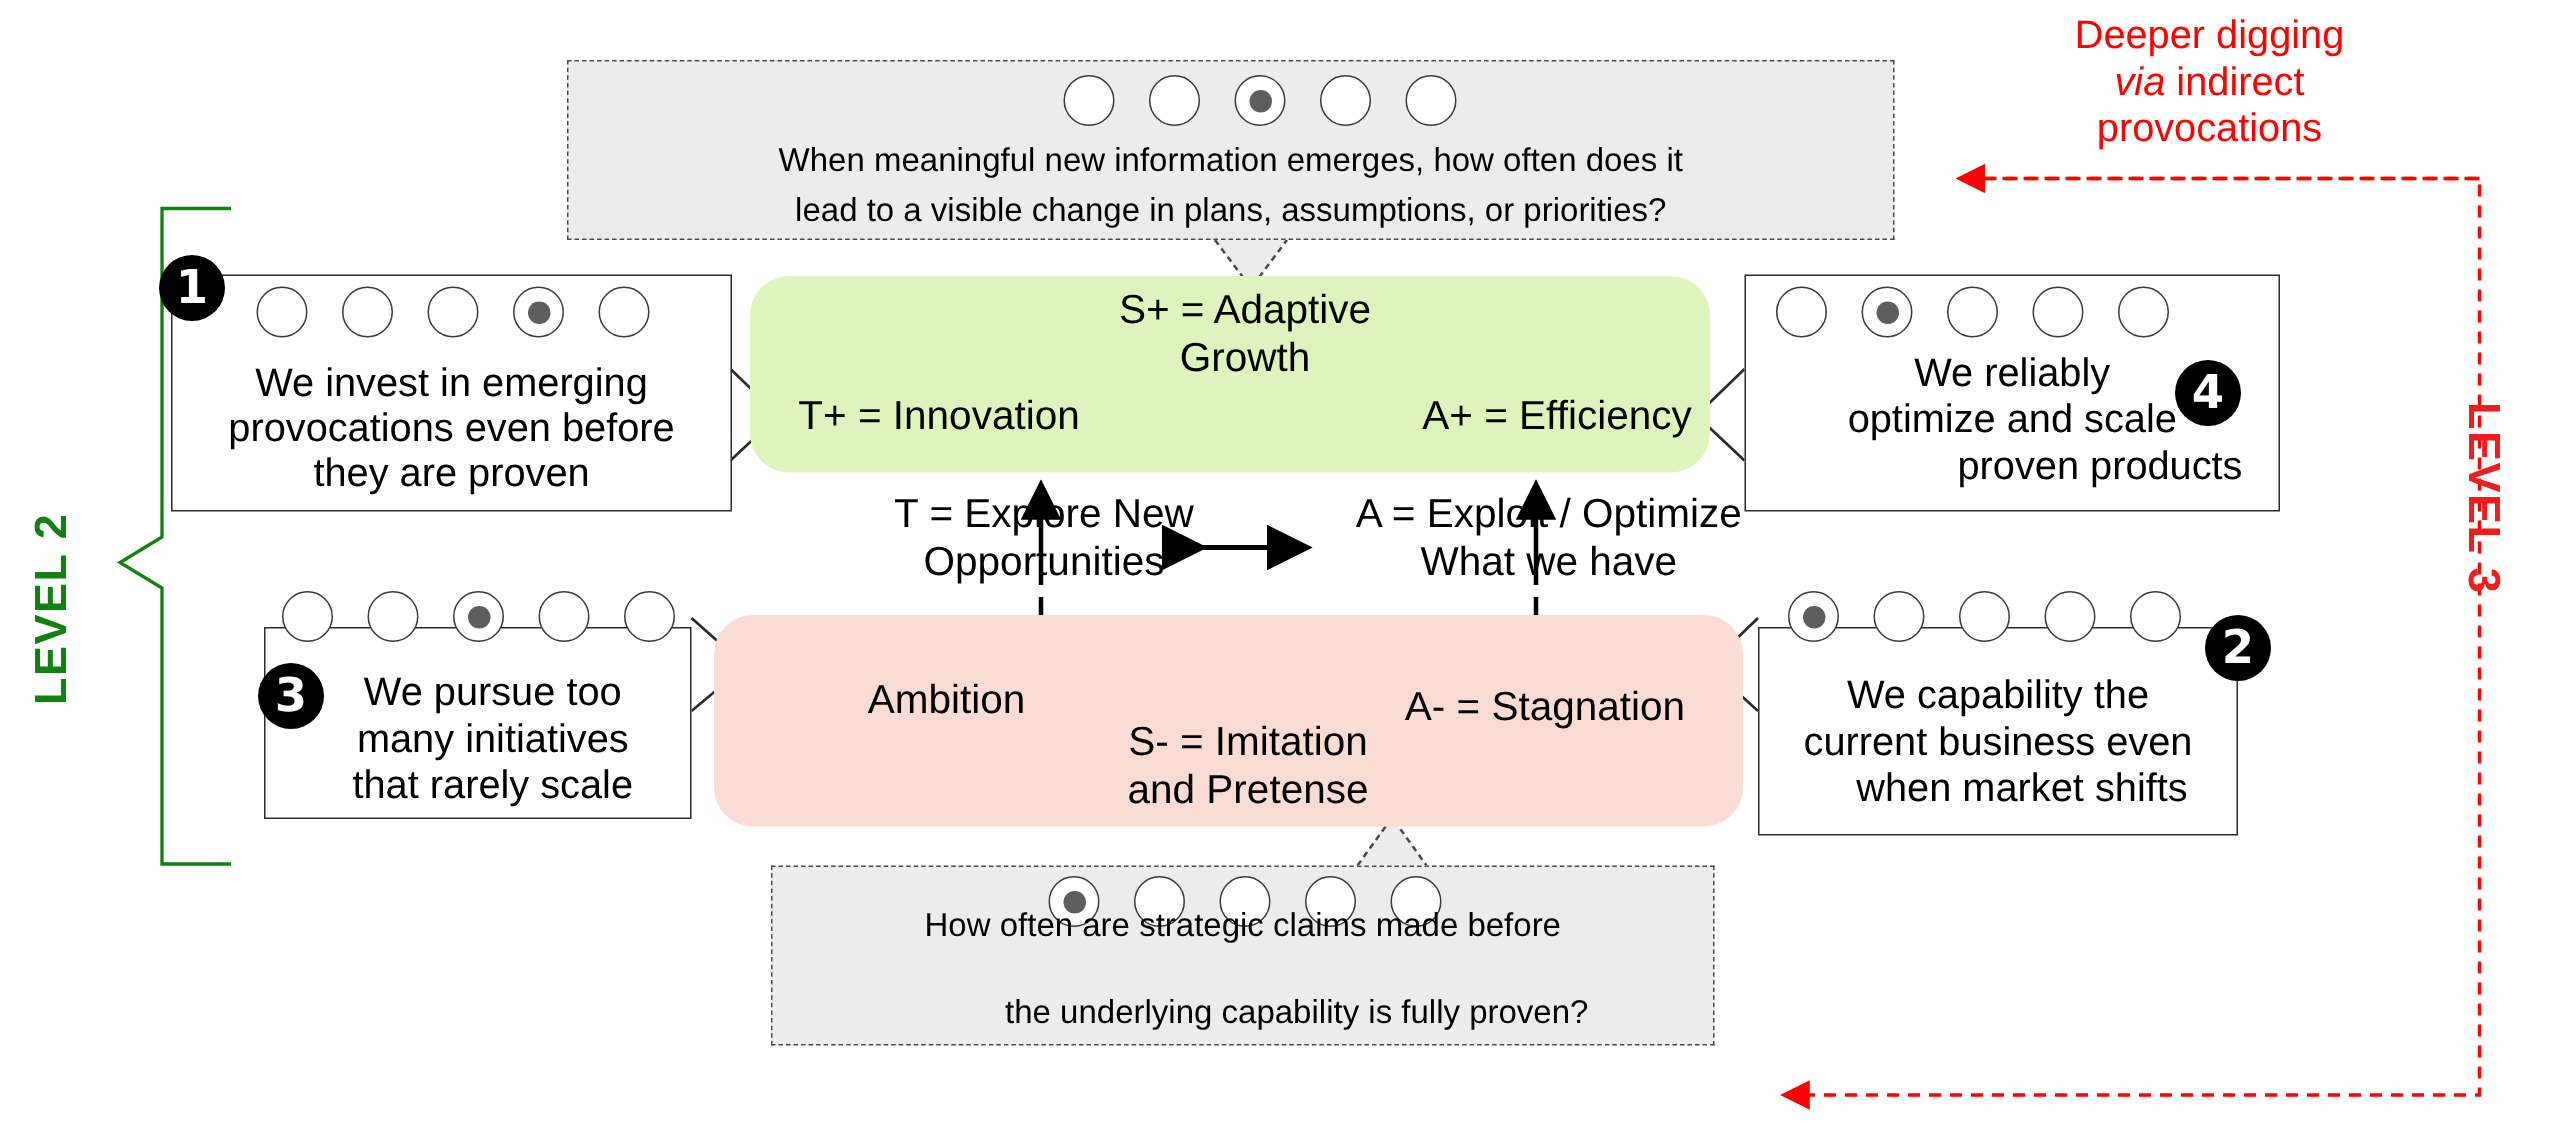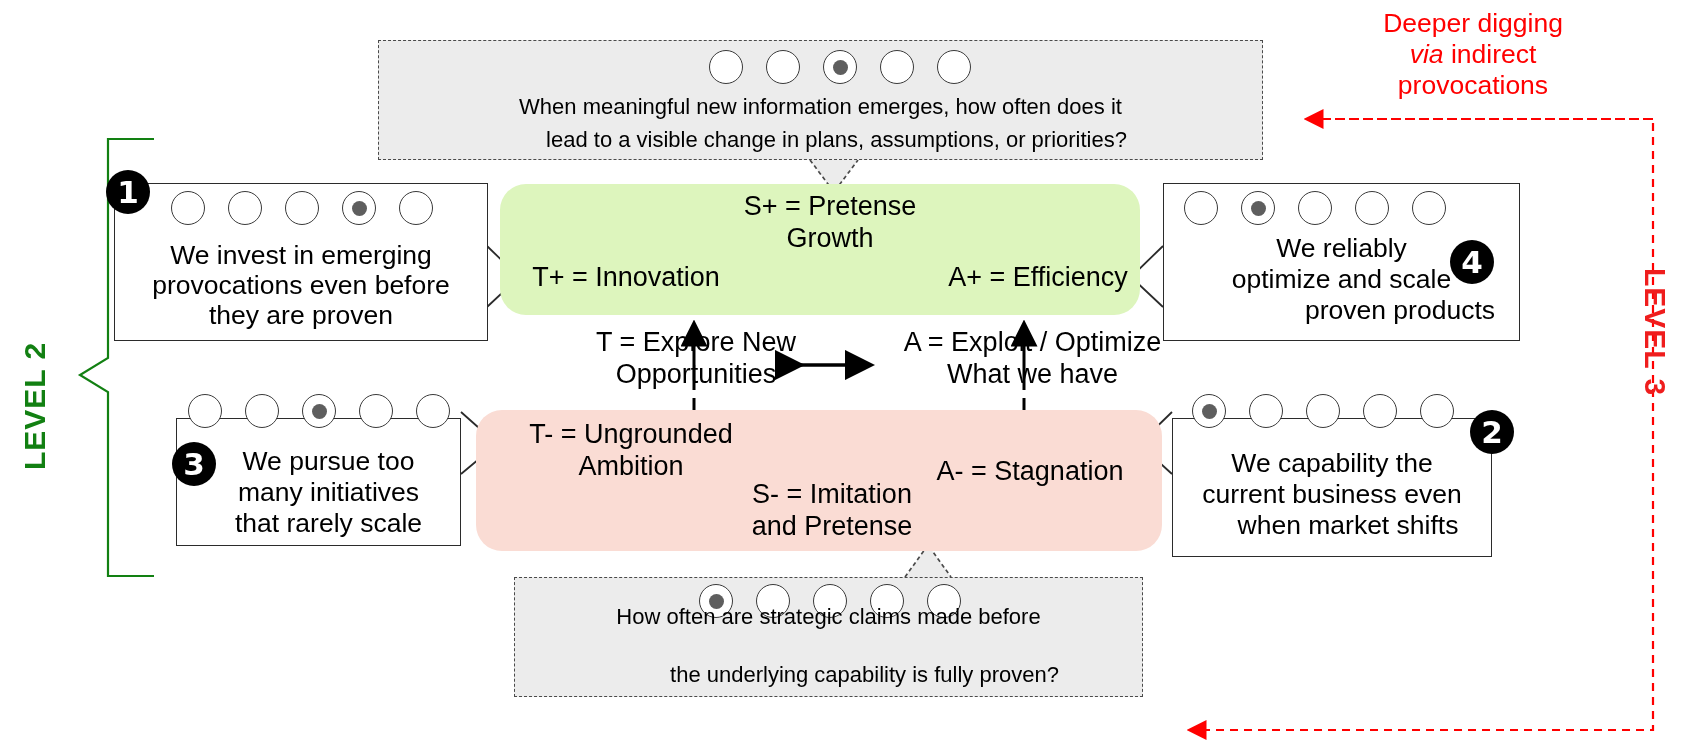--- a/index.html
+++ b/index.html
@@ -108,21 +108,21 @@
 
   <div class="qbox" style="left:378px;top:40px;width:885px;height:120px;"></div>
   <div class="likert" style="left:709px;top:50px;">
       <div class="lk"></div>
       <div class="lk"></div>
       <div class="lk filled"></div>
       <div class="lk"></div>
       <div class="lk"></div>
     </div>
   <div class="qbox-text" style="left:378px;top:90px;width:885px;">When meaningful new information emerges, how often does it</div>
-  <div class="qbox-text" style="left:378px;top:123px;width:885px;margin-left:16px;">lead to a visible change in plans, assumptions, or priorities?</div>
+  <div class="qbox-text" style="left:378px;top:123px;width:885px;">lead to a visible change in plans, assumptions, or priorities?</div>
 
   <div class="qbox" style="left:514px;top:577px;width:629px;height:120px;"></div>
   <div class="likert" style="left:699px;top:584px;">
       <div class="lk filled"></div>
       <div class="lk"></div>
       <div class="lk"></div>
       <div class="lk"></div>
       <div class="lk"></div>
     </div>
   <div class="qbox-text" style="left:514px;top:600px;width:629px;">How often are strategic claims made before</div>
@@ -173,33 +173,32 @@
       <div class="lk"></div>
       <div class="lk"></div>
       <div class="lk"></div>
       <div class="lk"></div>
     </div>
   <div class="badge" style="left:1470px;top:410px;">2</div>
   <div class="callout-text" style="left:1172px;top:448px;width:320px;">We capability the</div>
   <div class="callout-text" style="left:1172px;top:479px;width:320px;">current business even</div>
   <div class="callout-text" style="left:1172px;top:510px;width:352px;">when market shifts</div>
 
-  <div class="clabel" style="left:700px;top:190px;width:260px;">S+ = Pretense</div>
+  <div class="clabel" style="left:700px;top:190px;width:260px;">S+ = Adaptive</div>
   <div class="clabel" style="left:700px;top:222px;width:260px;">Growth</div>
 
   <div class="clabel" style="left:516px;top:261px;width:220px;">T+ = Innovation</div>
   <div class="clabel" style="left:930px;top:261px;width:216px;">A+ = Efficiency</div>
 
   <div class="clabel" style="left:565px;top:326px;width:262px;">T =  Explore New</div>
   <div class="clabel" style="left:565px;top:358px;width:262px;">Opportunities</div>
 
   <div class="clabel" style="left:890px;top:326px;width:285px;">A = Exploit / Optimize</div>
   <div class="clabel" style="left:890px;top:358px;width:285px;">What we have</div>
 
-  <div class="clabel" style="left:496px;top:418px;width:270px;">T- = Ungrounded</div>
   <div class="clabel" style="left:496px;top:450px;width:270px;">Ambition</div>
 
   <div class="clabel" style="left:905px;top:434px;width:250px;margin-top:21px;">A- = Stagnation</div>
 
   <div class="clabel" style="left:712px;top:478px;width:240px;">S- = Imitation</div>
   <div class="clabel" style="left:712px;top:510px;width:240px;">and Pretense</div>
 
   <div class="redtext" style="left:1318px;top:8px;width:310px;">
     <div>Deeper digging</div>
     <div>

